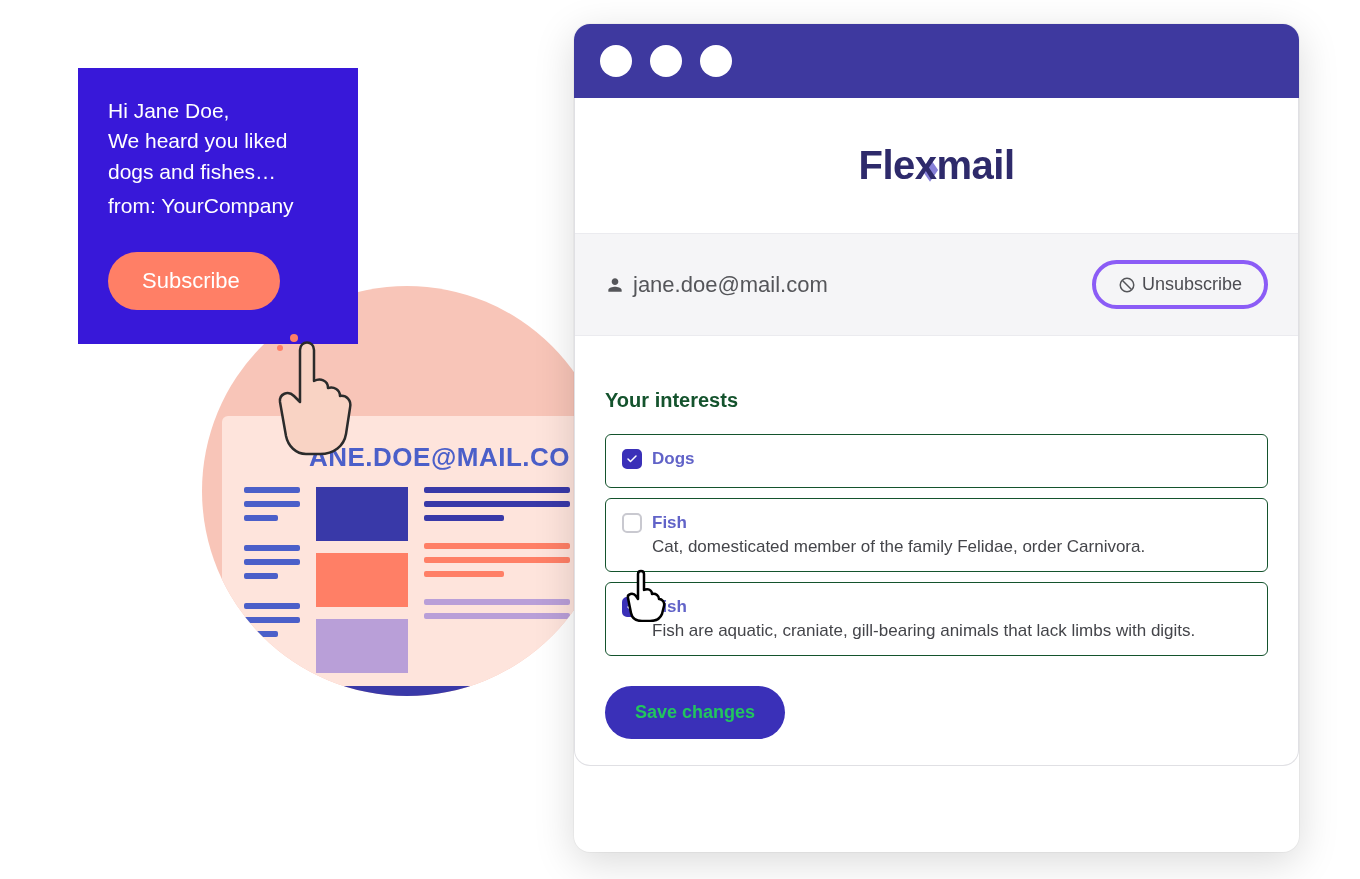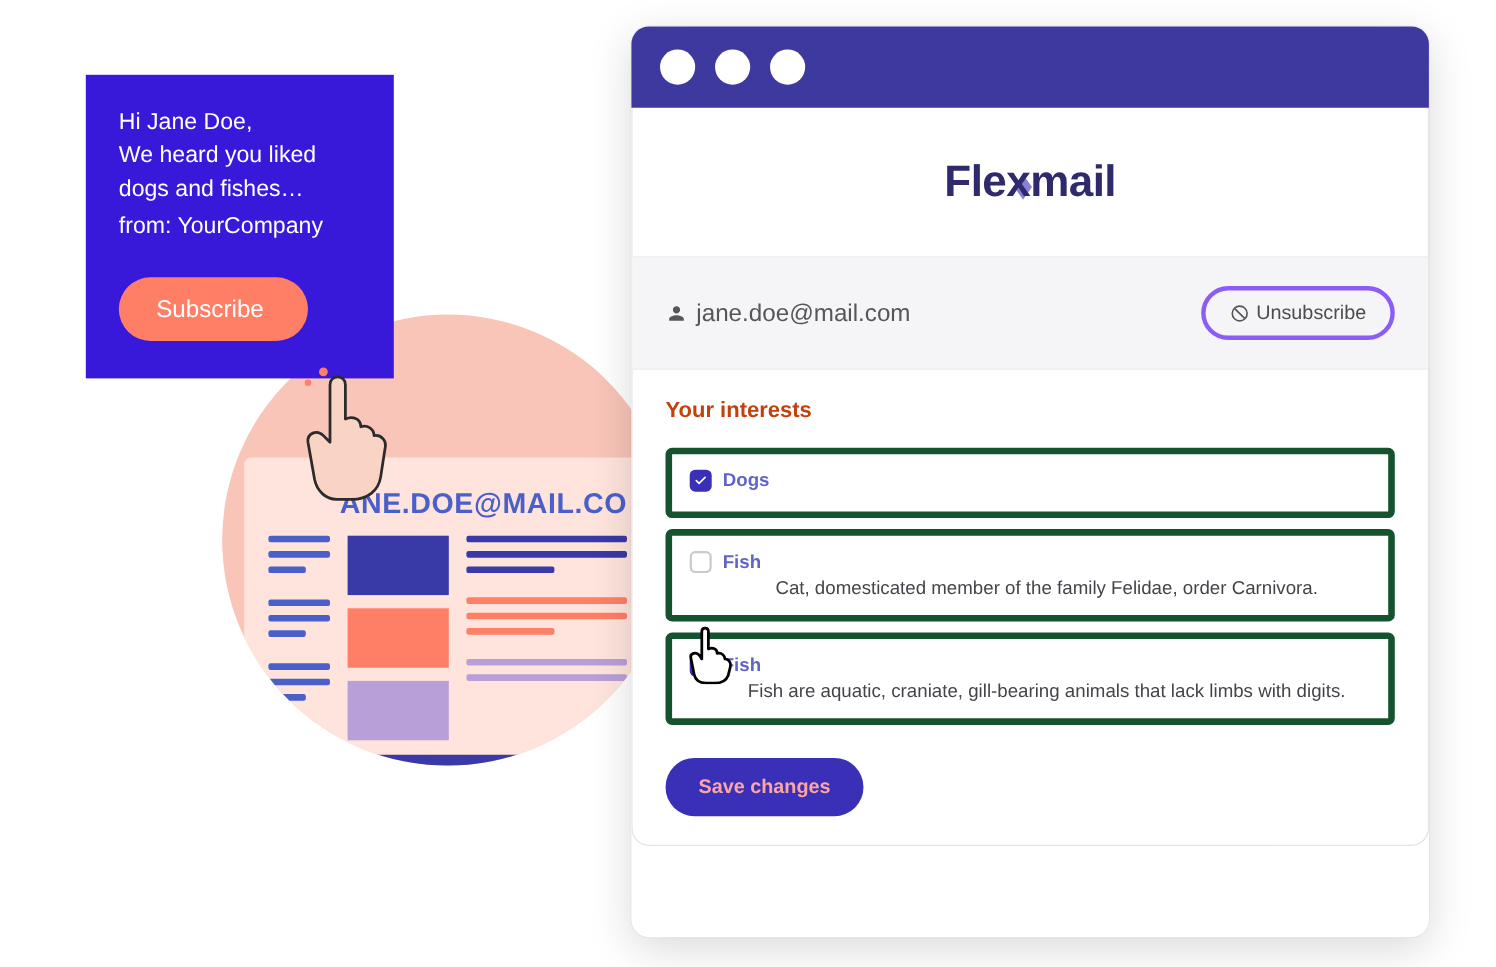--- a/index.html
+++ b/index.html
@@ -191,29 +191,29 @@
     font-size: 18px;
     cursor: pointer;
   }
 
   .content {
     padding: 26px 30px;
   }
   .section-title {
     font-size: 20px;
     font-weight: 700;
-    color: #c2410c;
+    color: #14532d;
     margin-bottom: 22px;
+    margin-top: 27px;
   }
   .interest {
-    border: 6px solid #14532d;
+    border: 1px solid #14532d;
     border-radius: 6px;
     padding: 14px 16px 14px 16px;
     margin-bottom: 10px;
-    text-align: center;
   }
   .interest-head { display: flex; align-items: center; gap: 10px; margin-bottom: 4px; }
   .cbx {
     width: 20px; height: 20px;
     border-radius: 5px;
     border: 2px solid #c9c9d0;
     display: inline-flex;
     align-items: center;
     justify-content: center;
     cursor: pointer;
@@ -229,21 +229,21 @@
   }
   .interest-desc {
     margin-left: 30px;
     color: #44454a;
     font-size: 17px;
   }
 
   .save-btn {
     margin-top: 20px;
     background: #3a30b8;
-    color: #fca5a5;
+    color: #22c55e;
     border: none;
     border-radius: 999px;
     padding: 16px 30px;
     font-size: 18px;
     font-weight: 700;
     cursor: pointer;
   }
 
   .hand-cursor {
     position: absolute;

